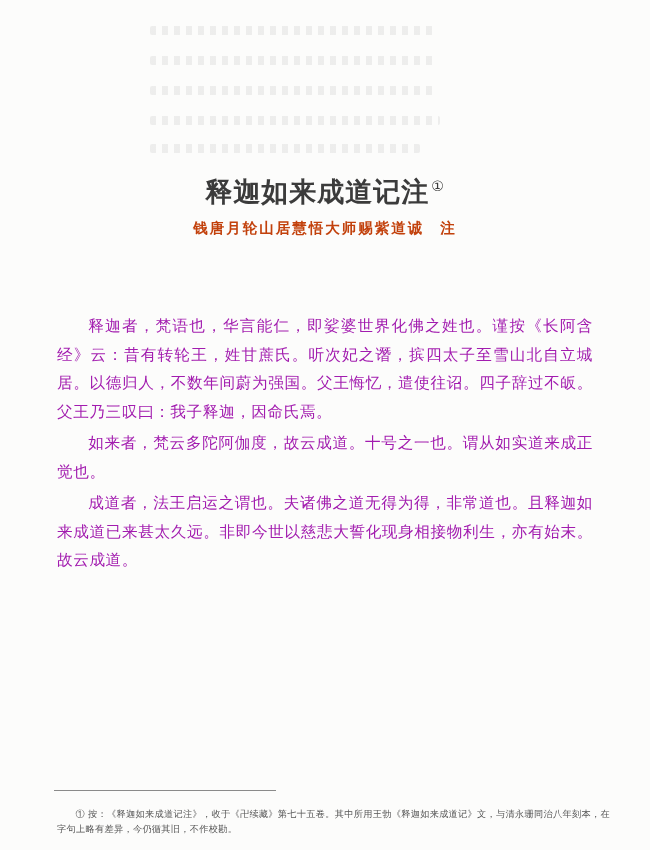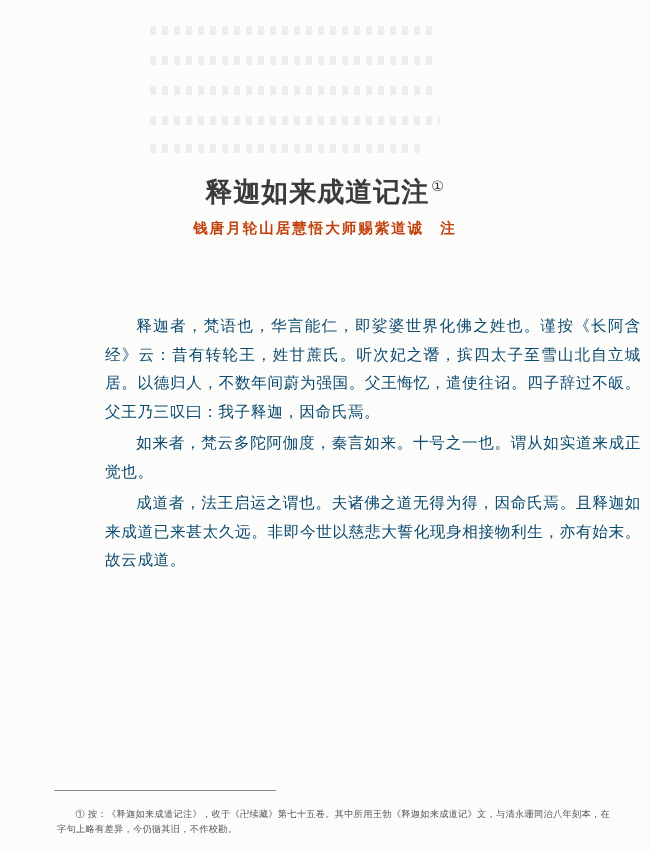--- a/index.html
+++ b/index.html
@@ -70,23 +70,22 @@
     .byline .role {
       margin-left: 16px;
     }
     .body-text {
       position: absolute;
       left: 57px;
       width: 536px;
       font-size: 15.6px;
       line-height: 28.5px;
       letter-spacing: 0.6px;
-      color: #0c4a6e;
+      color: #a21caf;
       text-align: justify;
-      margin-left: 48px;
     }
     .body-text p {
       margin: 0;
       text-indent: 2em;
     }
     .sec1 { top: 312px; }
     .sec1 p + p { margin-top: 3px; }
     .sec2 { top: 603px; }
     .footnote-rule {
       position: absolute;
@@ -127,22 +126,22 @@
   <div class="title">
     <span>释迦如来成道记注</span><sup>①</sup>
   </div>
 
   <div class="byline">
     <span>钱唐月轮山居慧悟大师赐紫道诚</span><span class="role">注</span>
   </div>
 
   <div class="body-text sec1">
     <p>释迦者，梵语也，华言能仁，即娑婆世界化佛之姓也。谨按《长阿含经》云：昔有转轮王，姓甘蔗氏。听次妃之谮，摈四太子至雪山北自立城居。以德归人，不数年间蔚为强国。父王悔忆，遣使往诏。四子辞过不皈。父王乃三叹曰：我子释迦，因命氏焉。</p>
-    <p>如来者，梵云多陀阿伽度，秦言如来。十号之一也。谓从如实道来成正觉也。</p>
-    <p>成道者，法王启运之谓也。夫诸佛之道无得为得，因命氏焉。且释迦如来成道已来甚太久远。非即今世以慈悲大誓化现身相接物利生，亦有始末。故云成道。</p>
+    <p>如来者，梵云多陀阿伽度，故云成道。十号之一也。谓从如实道来成正觉也。</p>
+    <p>成道者，法王启运之谓也。夫诸佛之道无得为得，非常道也。且释迦如来成道已来甚太久远。非即今世以慈悲大誓化现身相接物利生，亦有始末。故云成道。</p>
   </div>
 
 
   <div class="footnote-rule"></div>
 
   <div class="footnote">
     <p>① 按：《释迦如来成道记注》，收于《卍续藏》第七十五卷。其中所用王勃《释迦如来成道记》文，与清永珊同治八年刻本，在字句上略有差异，今仍循其旧，不作校勘。</p>
   </div>
 
 </div>

